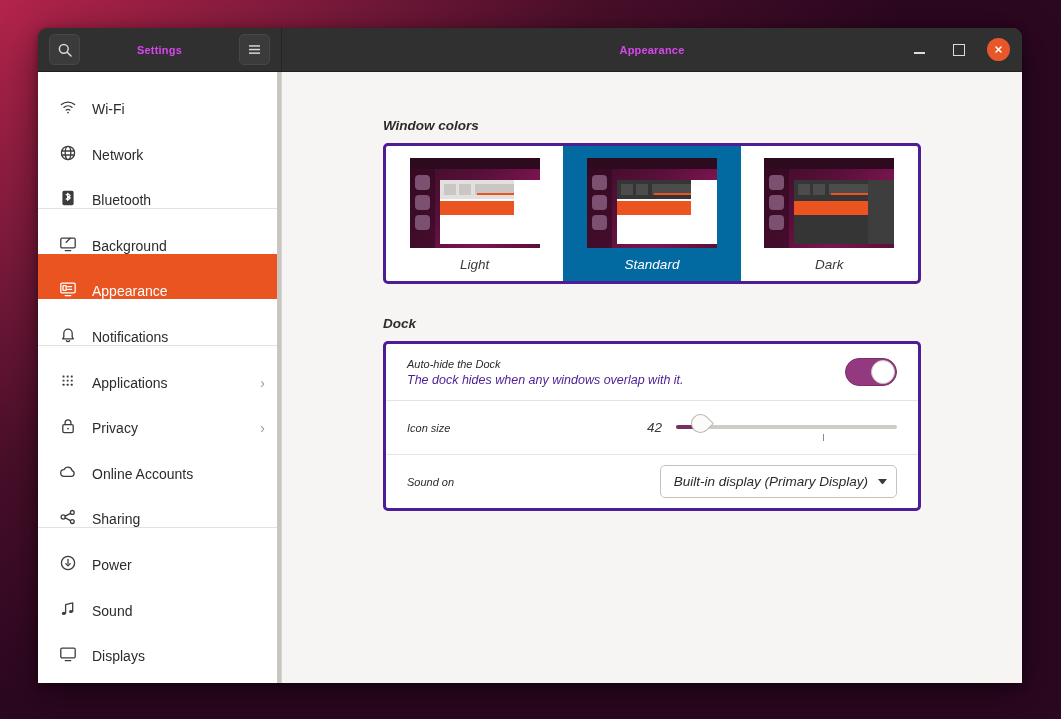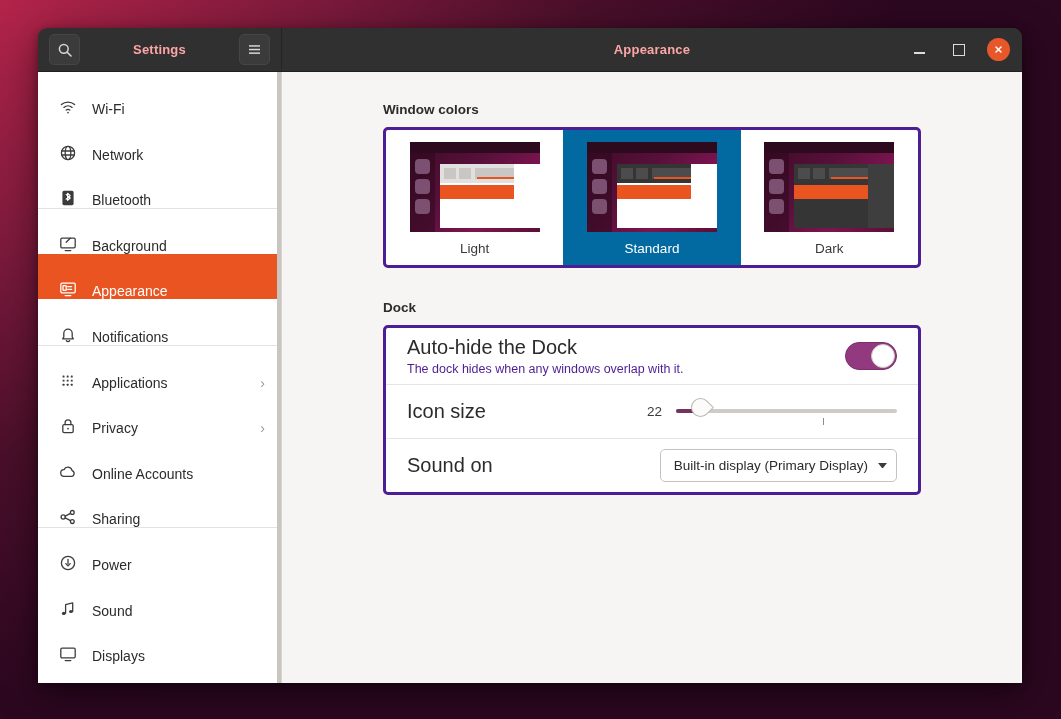--- a/index.html
+++ b/index.html
@@ -52,22 +52,22 @@
   .hdr-btn {
     width: 31px; height: 31px;
     border-radius: 5px;
     background: #3b3b3b;
     border: 1px solid #464646;
     display: flex; align-items: center; justify-content: center;
     cursor: pointer;
   }
   .hdr-btn svg { display:block; }
   .win-title {
-    color: #fca5a5;
-    font-size: 13px;
+    color: #d946ef;
+    font-size: 11px;
     font-weight: bold;
     letter-spacing: .2px;
   }
   .tb-right {
     flex: 1;
     height: 100%;
     display: flex;
     align-items: center;
     justify-content: center;
     position: relative;
@@ -142,21 +142,21 @@
     background: #c9c5c1;
   }
 
   
   .content {
     flex: 1;
     background: #f6f5f4;
     overflow: hidden;
     padding: 30px 0 0 0;
   }
-  .content-inner { width: 538px; margin: 0 auto; }
+  .content-inner { width: 538px; margin: 16px auto; font-style: italic; }
 
   .section-title {
     font-size: 13.5px;
     font-weight: bold;
     color: #2c2c2c;
     margin-bottom: 10px;
   }
   .section-title.dock { margin-top: 32px; }
 
   .card {
@@ -256,21 +256,21 @@
   
   .row {
     display: flex;
     align-items: center;
     padding: 0 21px;
     min-height: 54px;
     border-top: 1px solid #e6e3e0;
   }
   .row:first-child { border-top: none; }
   .row-text { flex: 1; }
-  .row-title { font-size: 20px; color: #2b2b2b; }
+  .row-title { font-size: 11px; color: #2b2b2b; }
   .row-sub { font-size: 12.5px; color: #4c1d95; margin-top: 3px; }
   .row.autohide { min-height: 56px; }
 
   
   .toggle {
     width: 52px; height: 28px;
     border-radius: 14px;
     background: #92397f;
     border: 1px solid #7c2f6c;
     position: relative;
@@ -614,21 +614,21 @@
             <div class="toggle">
               <div class="knob"></div>
             </div>
           </div>
 
           <div class="row">
             <div class="row-text">
               <div class="row-title">Icon size</div>
             </div>
             <div class="slider-wrap">
-              <div class="slider-value">22</div>
+              <div class="slider-value">42</div>
               <div class="slider">
                 <div class="track"></div>
                 <div class="fill"></div>
                 <div class="tick"></div>
                 <div class="handle"></div>
               </div>
             </div>
           </div>
 
           <div class="row">

